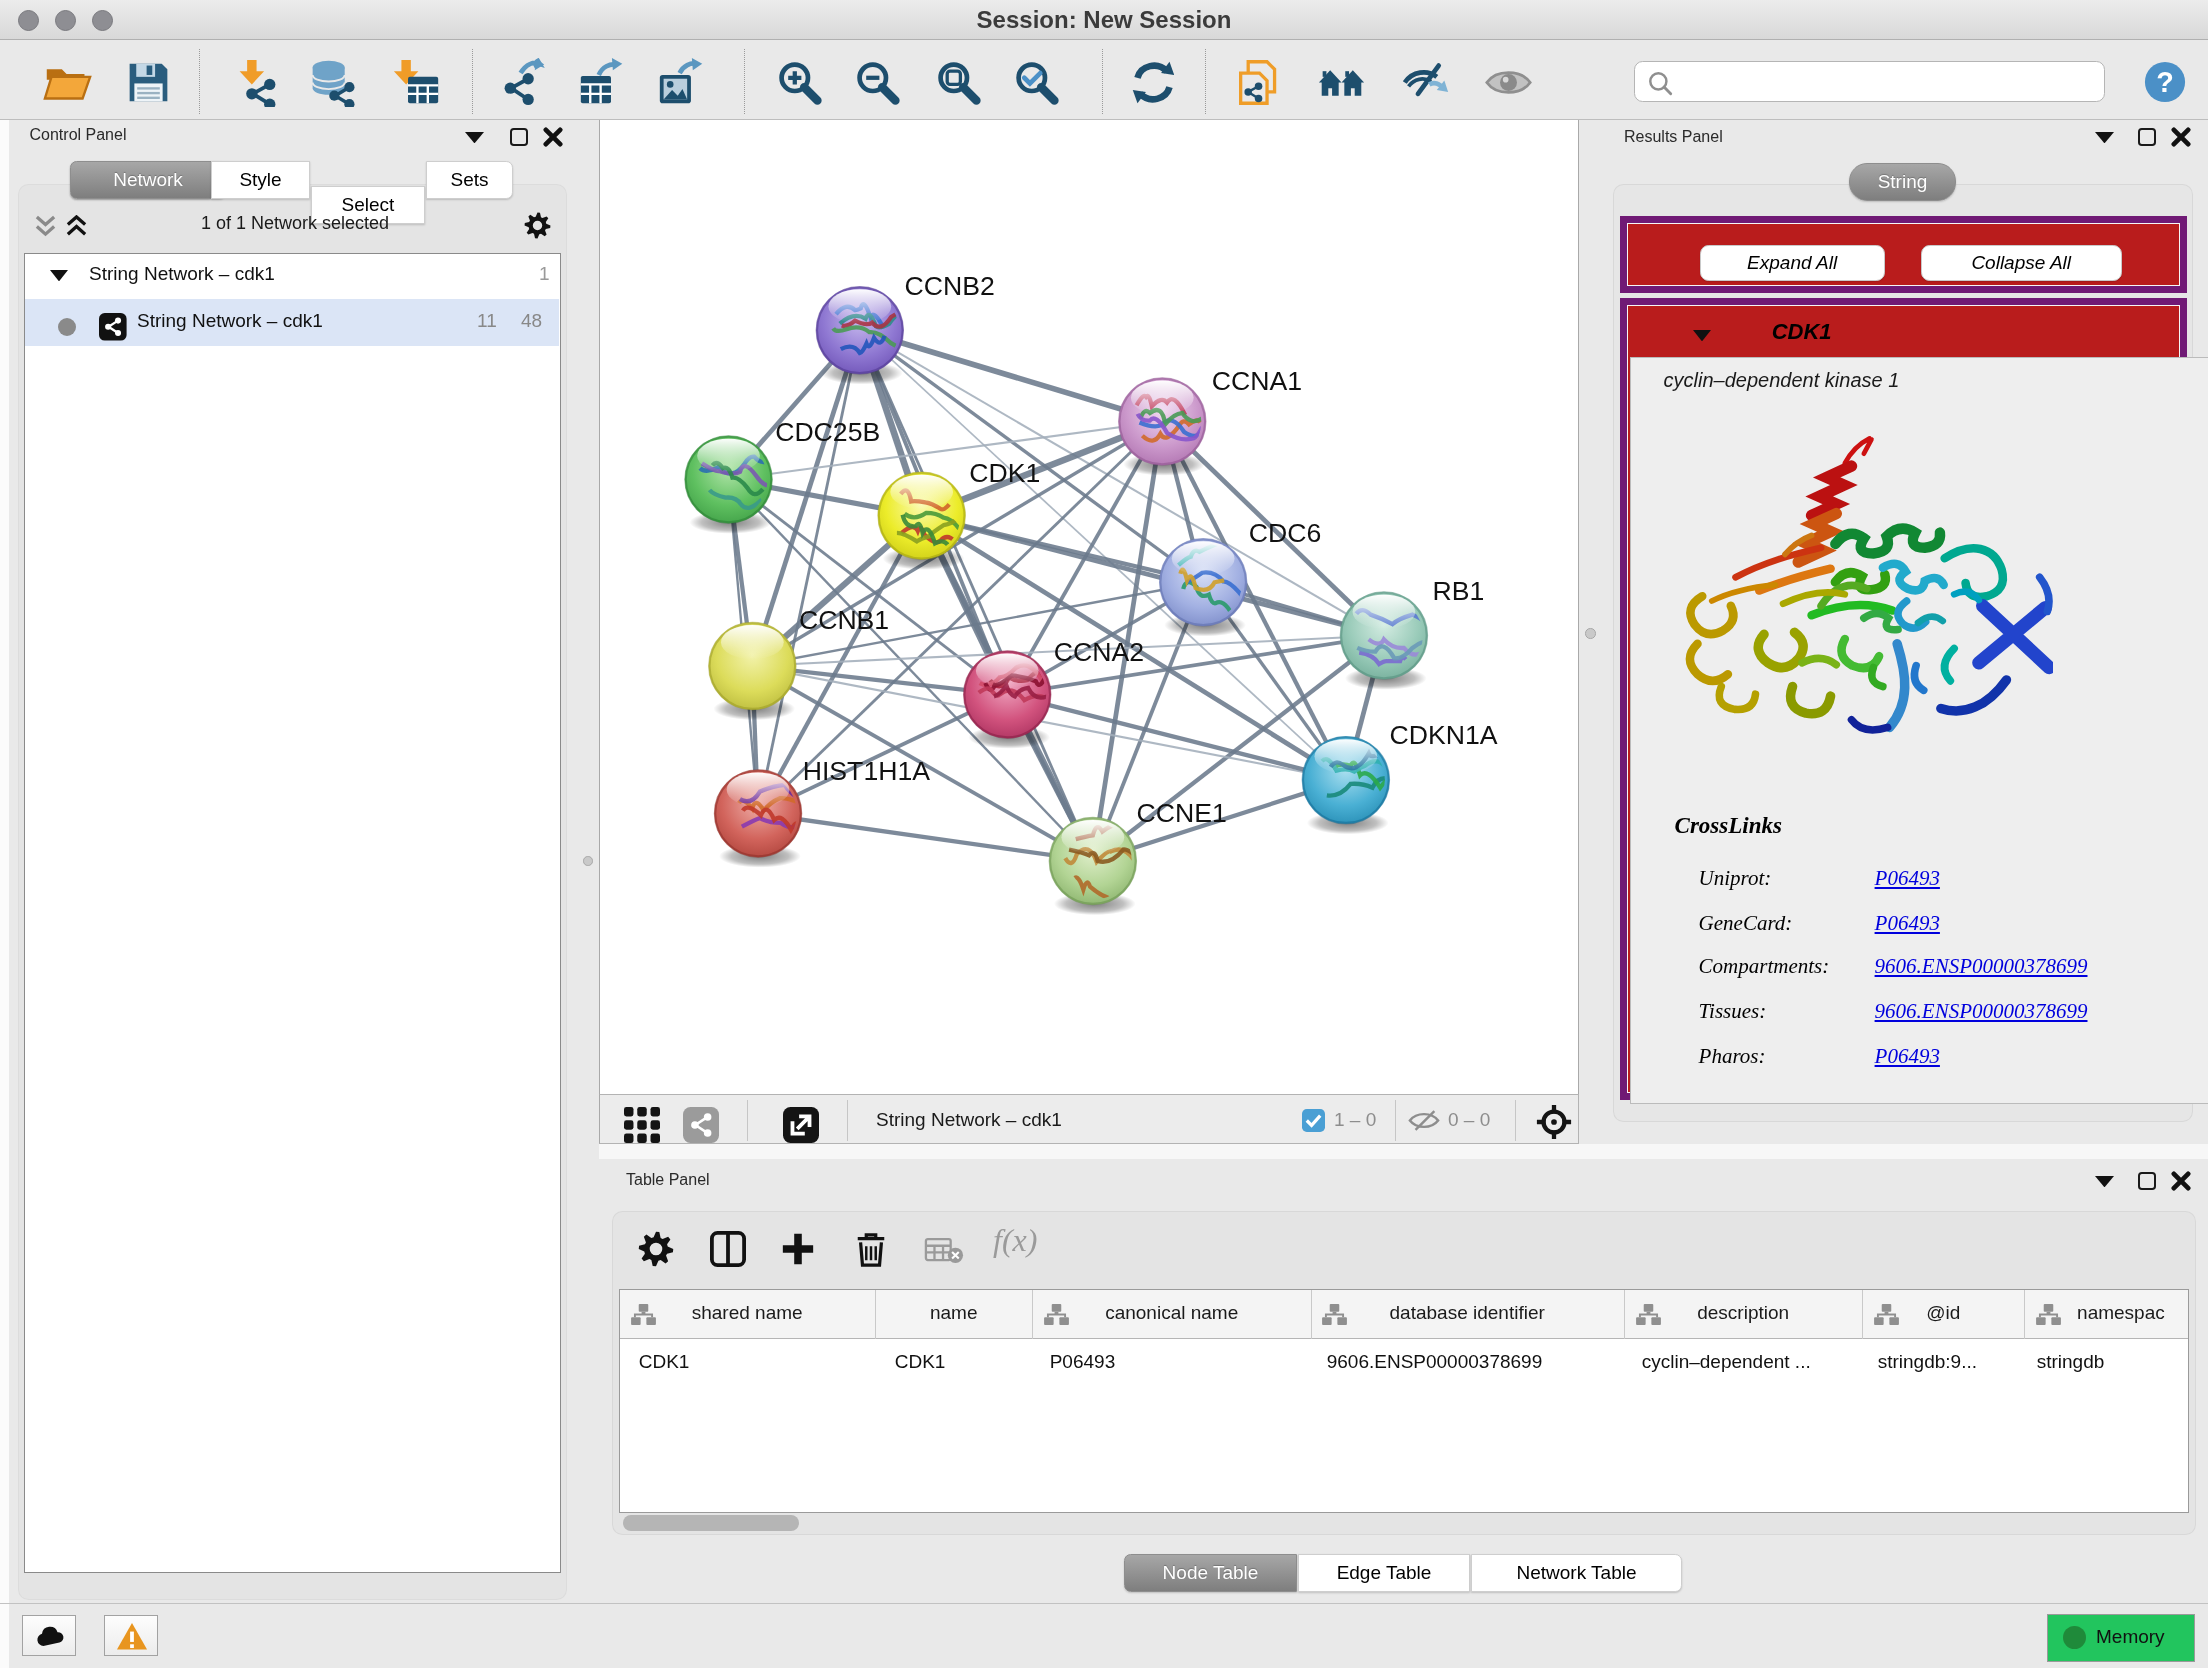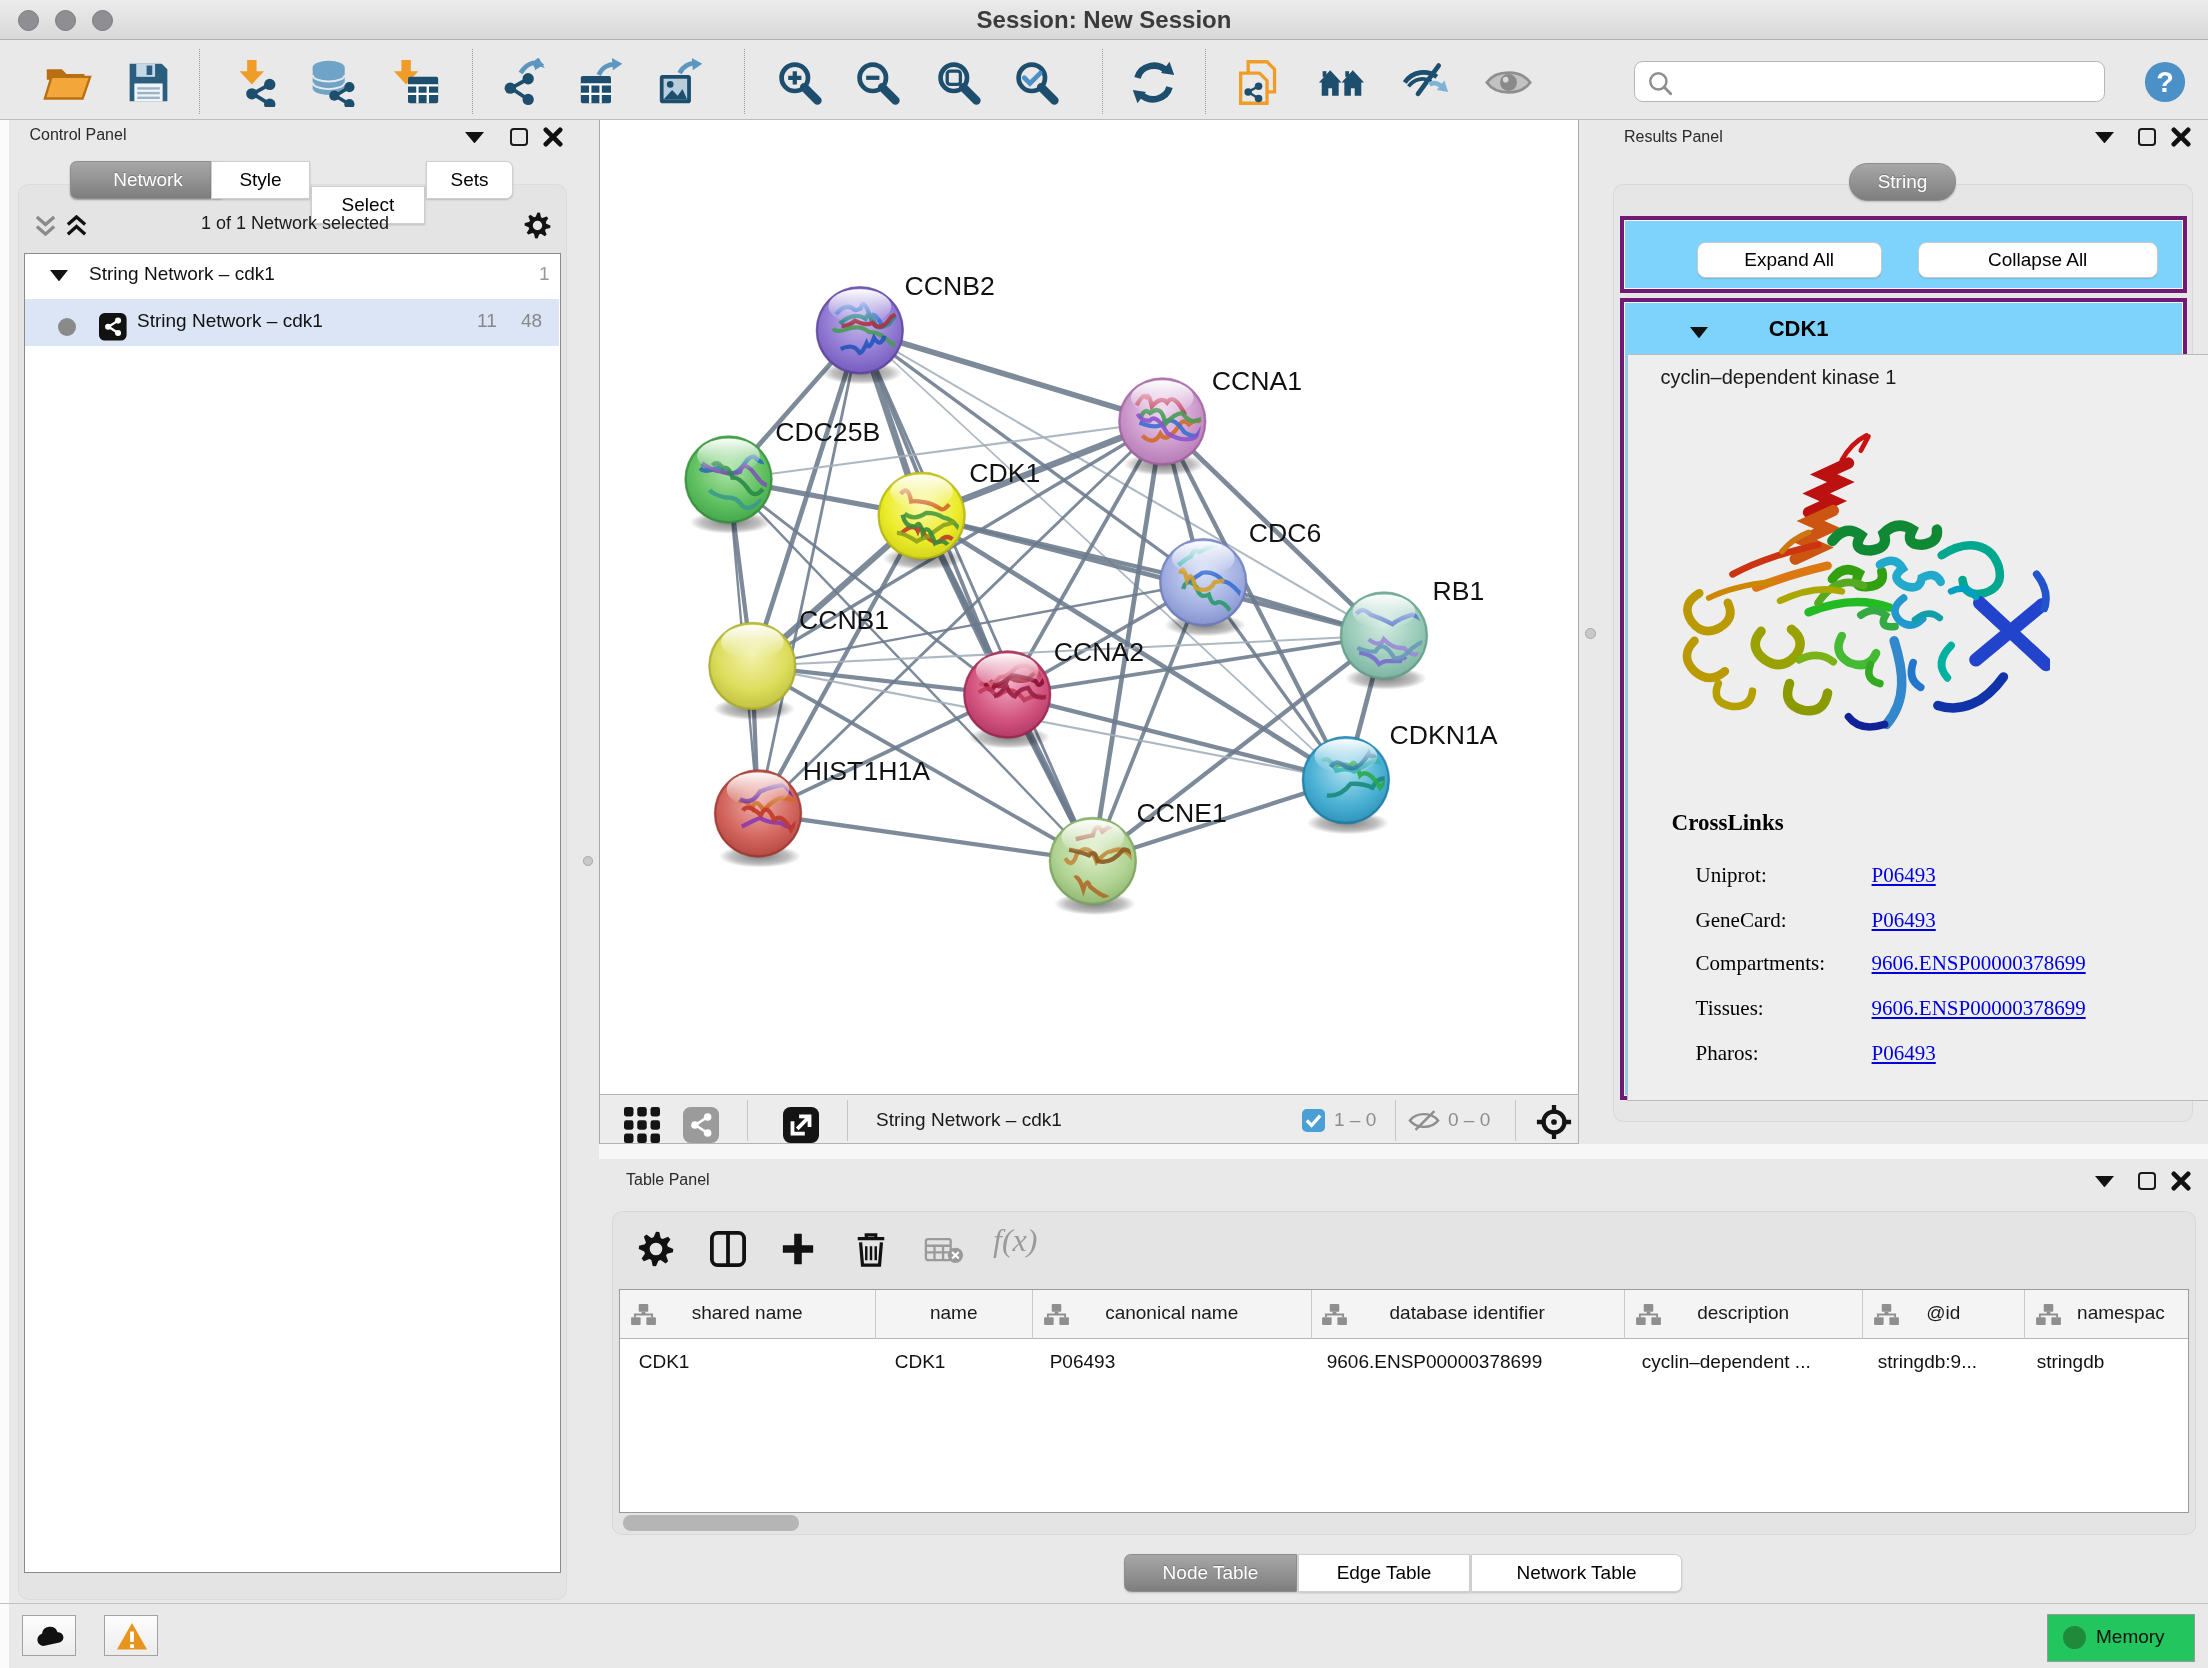--- a/index.html
+++ b/index.html
@@ -23,21 +23,21 @@
 .row2 { position:absolute; left:0px; top:45px; width:534px; height:47px; background:#dbe5f6; }
 
 .tabseg { position:absolute; height:38px; background:#fff; border:1px solid #cecece; color:#000; font-size:19px; text-align:center; line-height:36px; box-shadow:0 1px 1.9px rgba(0,0,0,0.18); }
 .tabsel { background:linear-gradient(#a7a7a7,#7e7e7e); color:#fff; border:1px solid #8e8e8e; text-shadow:0 -1px 1px rgba(0,0,0,0.25); }
 
 #canvas { left:599px; top:120px; width:980px; height:974px; background:#ffffff; border-left:1px solid #a9a9a9; border-right:1px solid #a9a9a9; }
 #netbar { left:599px; top:1094px; width:980px; height:50px; background:#ececec; border:1px solid #b3b3b3; border-left:1px solid #a9a9a9; }
 #tp-strip { left:599px; top:1144px; width:1609px; height:15px; background:#f7f7f7; }
 
 #rp-box { left:1614px; top:185px; width:578px; height:936px; background:#e6e6e6; border-radius:9.5px; box-shadow:0 0 0 1px #d8d8d8; }
-.inbox { position:absolute; background:#7dd3fc; border:4px solid #701a75; box-shadow:inset 0 0 0 1px #f6f6f6; }
+.inbox { position:absolute; background:#b91c1c; border:7px solid #701a75; box-shadow:inset 0 0 0 1px #f6f6f6;font-style:italic; }
 .btn { position:absolute; height:36px; background:#fff; border:1px solid #c9c9c9; border-radius:8.6px; font-size:19px; color:#000; text-align:center; line-height:34px; box-shadow:0 1px 1px rgba(0,0,0,0.12); }
 .serif { font-family:"Liberation Serif", serif; }
 .xlink { color:#0000dd; text-decoration:underline; }
 
 #tp-box { left:613px; top:1212px; width:1582px; height:322px; background:#e4e4e4; border-radius:9.5px; box-shadow:0 0 0 1px #d8d8d8; }
 #tp-table { position:absolute; left:5.7px; top:77px; width:1570px; height:224px; background:#fff; border:1px solid #9a9a9a; }
 .th { position:absolute; top:0; height:49px; border-right:1px solid #c9c9c9; font-size:19px; color:#1a1a1a; }
 .thlbl { position:absolute; top:12.4px; width:100%; text-align:center; }
 .cell { position:absolute; top:10.5px; font-size:19px; color:#111; }
 #statusline { left:0; top:1603px; width:2208px; height:1px; background:#c2c2c2; }
@@ -577,21 +577,21 @@
 <svg class="abs" style="left:2095px;top:132px" width="19" height="11.4" viewBox="0 0 20 12">
     <path d="M0 0 h20 l-10 12 z" fill="#111"></path>
   </svg>
 <div class="abs pctl-box" style="left:2138px;top:128px;"></div>
 <svg class="abs" style="left:2171px;top:127px" width="20" height="20" viewBox="0 0 21 21">
     <path d="M3 3 L18 18 M18 3 L3 18" stroke="#111" stroke-width="5" stroke-linecap="round"></path>
   </svg>
 <div class="abs" id="rp-box">
   <div class="inbox" style="left:5.7px;top:31px;width:567px;height:77px;">
     <div class="btn" style="left:73px;top:22px;width:185px;">Expand All</div>
-    <div class="btn" style="left:294px;top:22px;width:240px;">Collapse All</div>
+    <div class="btn" style="left:294px;top:22px;width:201px;">Collapse All</div>
   </div>
   <div class="inbox" style="left:5.7px;top:113px;width:567px;height:802px;">
     <svg class="abs" style="left:66px;top:25px" width="18" height="11.4" viewBox="0 0 19 12">
         <path d="M0 0 h19 l-9.5 12 z" fill="#111"></path>
       </svg>
     <div class="abs" style="left:145px;top:14.3px;font-size:22px;font-weight:bold;color:#000;">CDK1</div>
     <div class="abs" style="left:2.9px;top:52px;width:664px;height:747px;background:#eeeeee;border:1px solid #bbbbbb;text-align:center;">
       <div class="abs" style="left:33px;top:11.4px;font-size:20px;color:#1a1a1a;">cyclin–dependent kinase 1</div>
       <svg class="abs" style="left:38px;top:65px" width="384" height="318" viewBox="0 0 404 334">
 <g fill="none" stroke-linecap="round">

